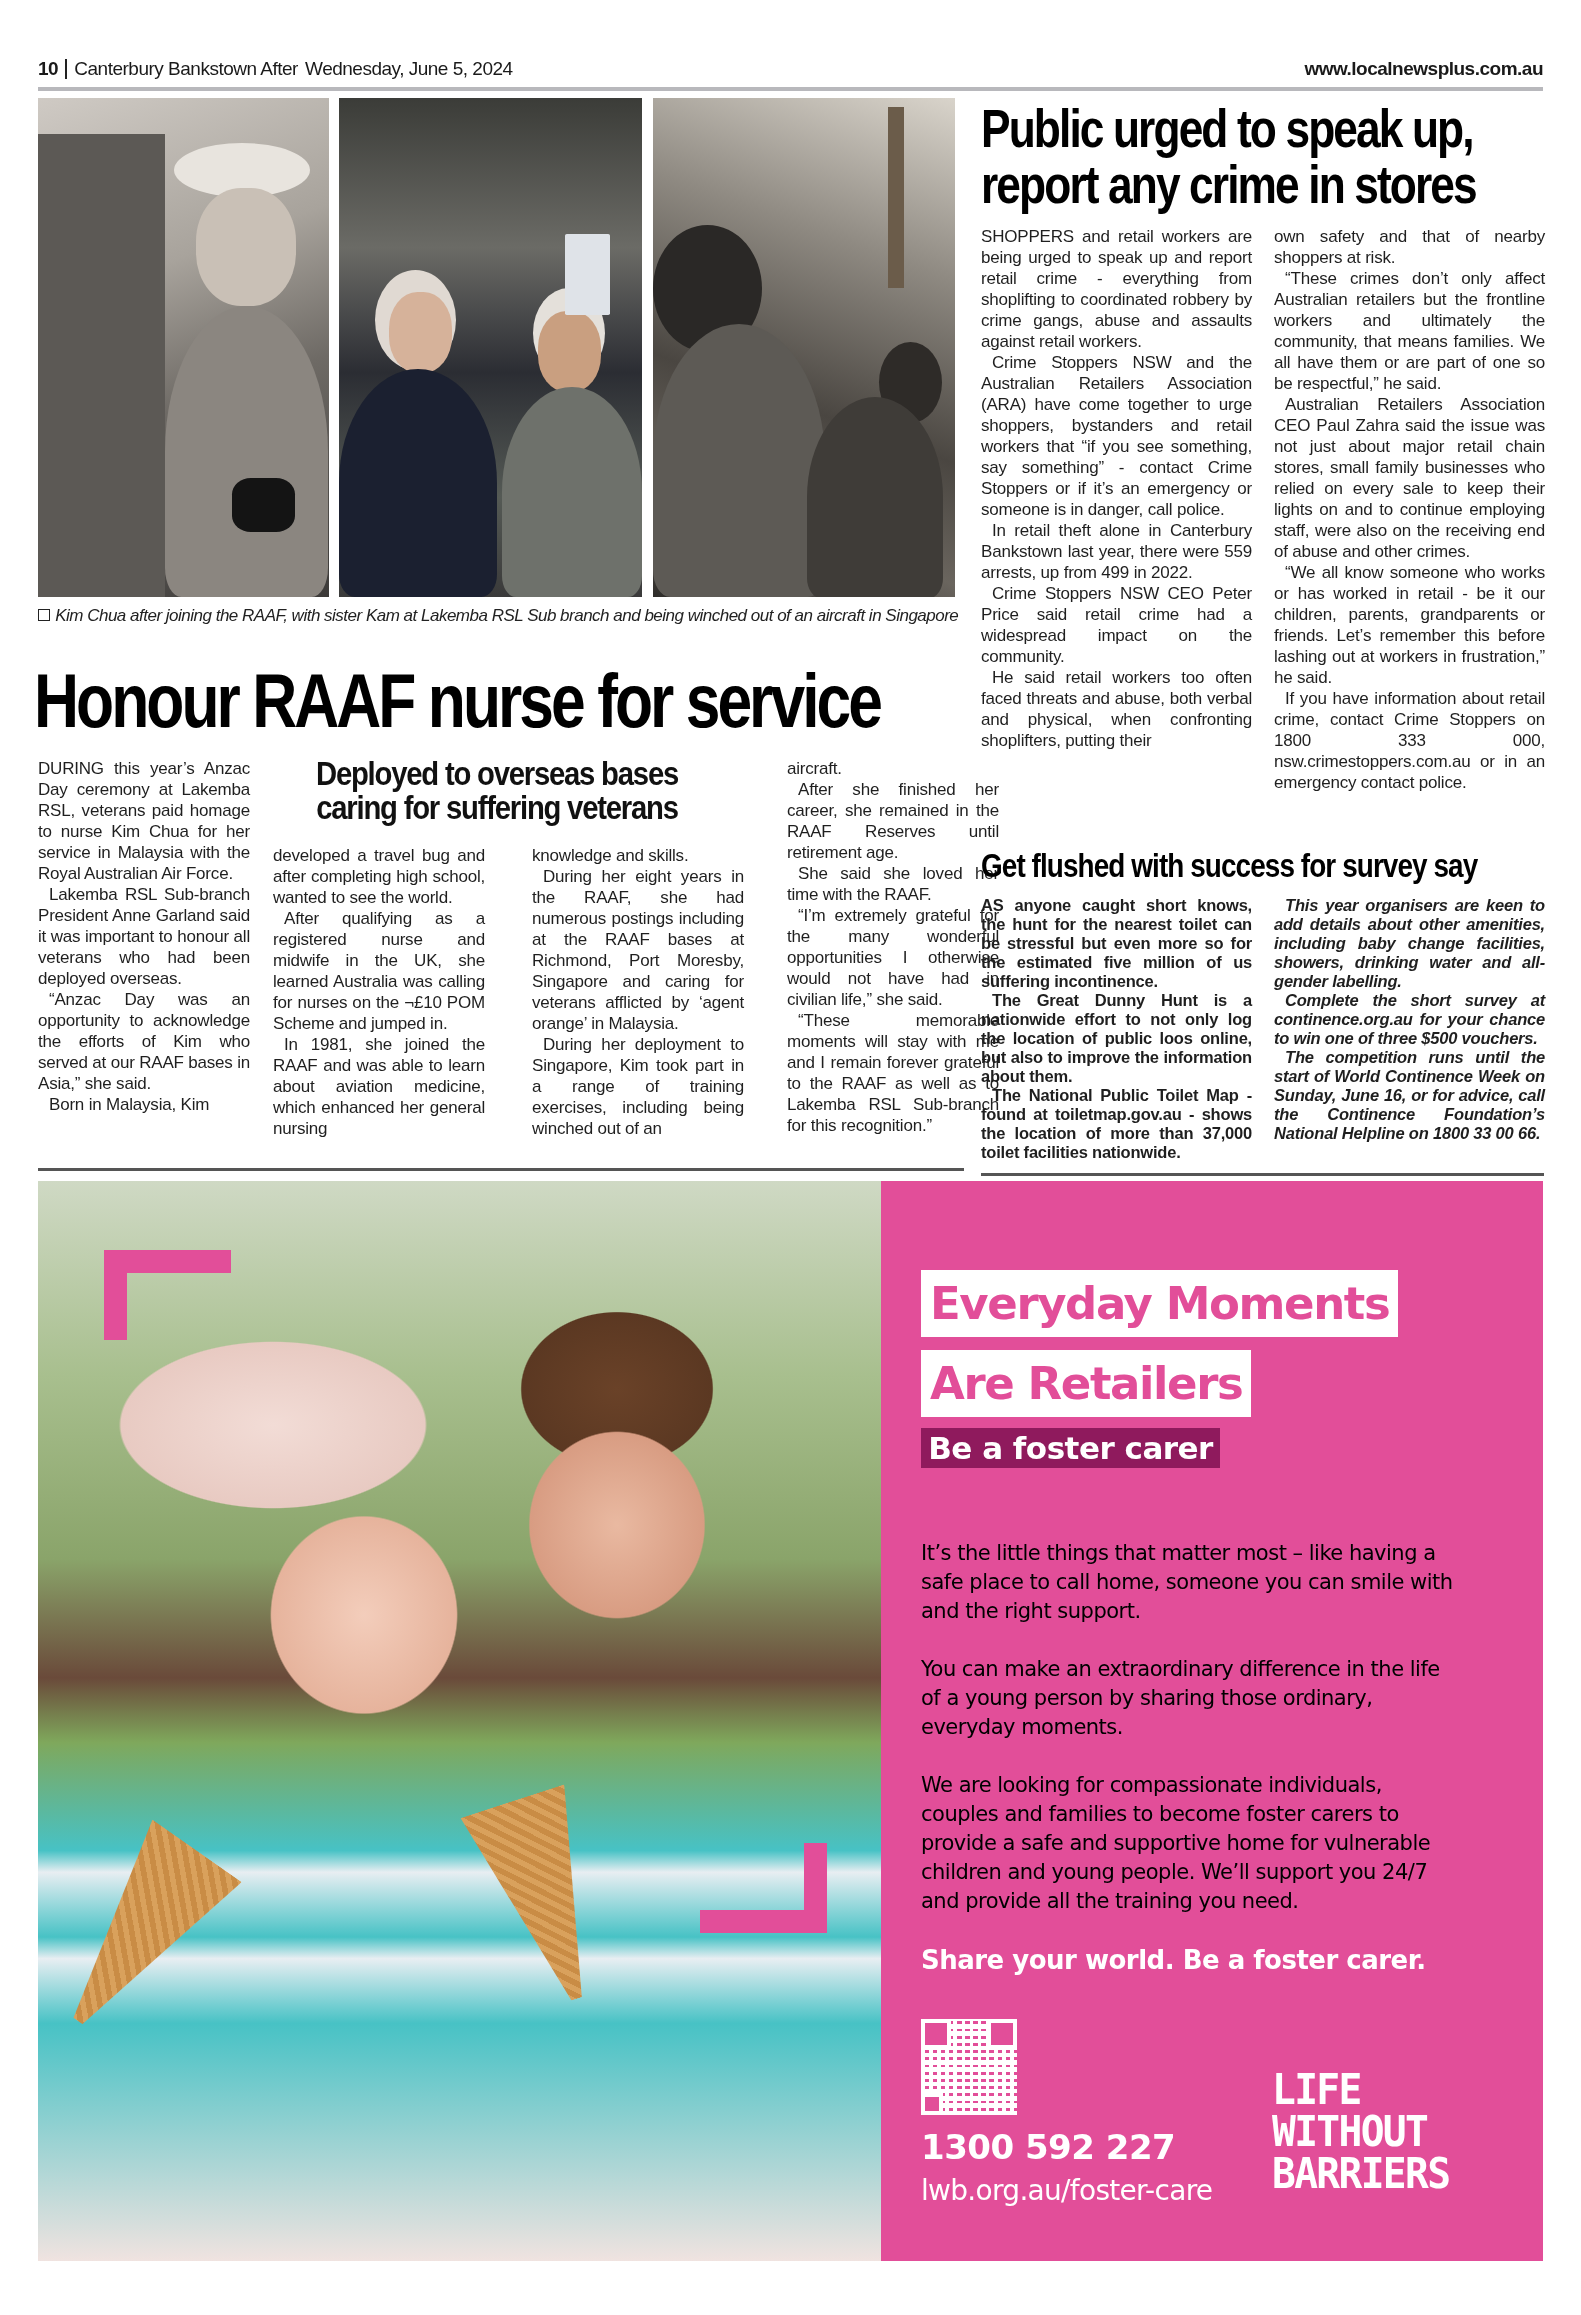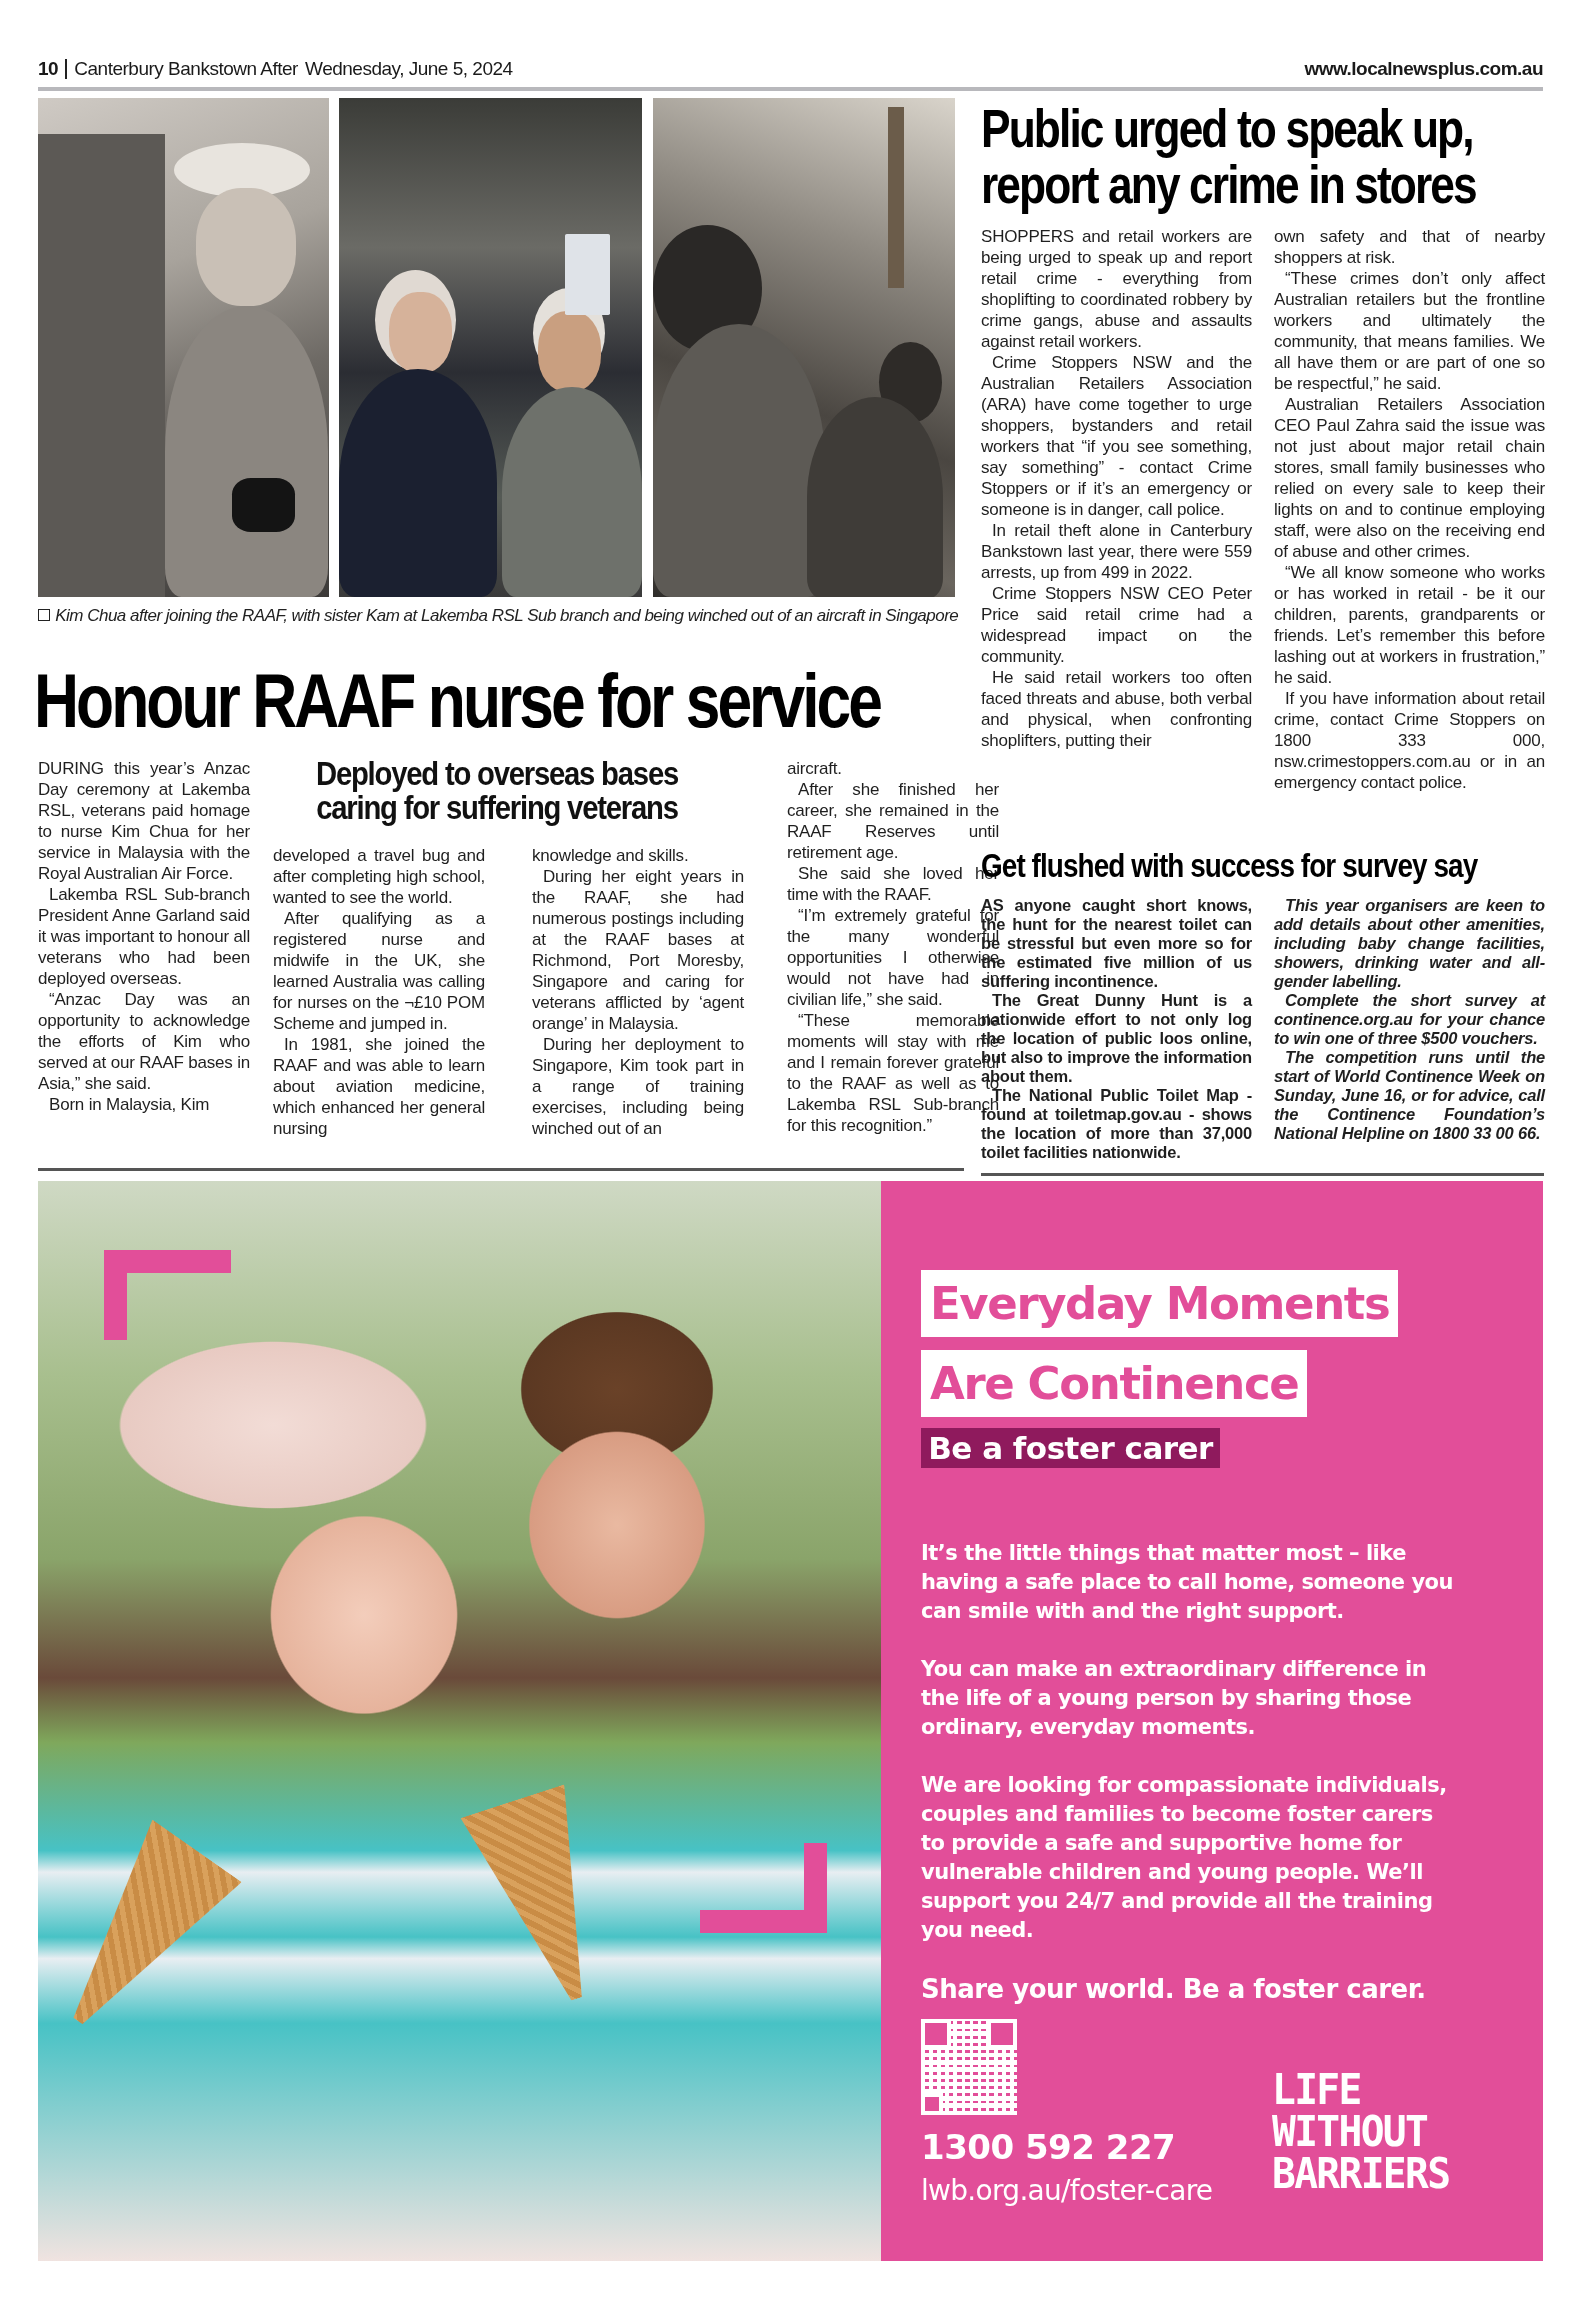--- a/index.html
+++ b/index.html
@@ -49,21 +49,21 @@
       radial-gradient(ellipse 217px 118px at 235px 244px, #f2dcd6 0%, #e8cac2 70%, transparent 71%),
       linear-gradient(180deg, #cfd9c4 0%, #a8bf8e 18%, #8aa46a 35%, #6a4a3a 46%, #7fa85c 52%, #47c2c5 62%, #e8eef2 64%, #47c2c5 70%, #e8eef2 72%, #47c2c5 78%, #f0e3e0 100%); }
   .ad-photo .cone { position: absolute; width: 109px; height: 208px; clip-path: polygon(0 0, 100% 0, 55% 100%, 45% 100%); background: repeating-linear-gradient(45deg,#d9a15c 0 5.4px,#c98c45 5.4px 11px); }
   .bracket { position: absolute; background: transparent; }
   .bracket.tl { left: 66px; top: 69px; width: 127px; height: 90px; border-top: 23.5px solid #e24e99; border-left: 23.5px solid #e24e99; }
   .bracket.br { left: 662px; top: 662px; width: 127px; height: 90px; border-bottom: 23.5px solid #e24e99; border-right: 23.5px solid #e24e99; }
 
   .ad-panel { position: absolute; left: 843px; top: 0; width: 662px; height: 1080px; background: #e24e99; padding: 89px 0 0 40px; color: #fff; font-family: "DejaVu Sans", sans-serif; }
   .ad-title { display: inline-block; background: #fff; color: #e24e99; font-weight: bold; font-size: 45px; line-height: 67px; padding: 0 9px; letter-spacing: -1.4px; margin-bottom: 12.7px; }
   .ad-sub { display: inline-block; background: #8f1a5d; color: #fff; font-weight: bold; font-size: 31px; line-height: 40px; padding: 0 7.2px; letter-spacing: -0.5px; margin-top: -1.8px; }
-  .ad-body { margin-top: 71px; width: 534px; font-size: 21px; line-height: 29px; letter-spacing: -0.5px; color: #ffffff; font-weight: bold; }
+  .ad-body { margin-top: 71px; width: 534px; font-size: 21px; line-height: 29px; letter-spacing: -0.5px; color: #000000; font-weight: normal; }
   .ad-body p { margin-bottom: 29px; }
   .ad-cta { margin-top: 14.5px; font-size: 26px; font-weight: bold; letter-spacing: -0.5px; }
   .qr { position: absolute; left: 40px; top: 838px; width: 96px; height: 96px; background:
       repeating-linear-gradient(90deg, #fff 0 3.6px, transparent 3.6px 8.1px),
       repeating-linear-gradient(0deg, #fff 0 4.5px, transparent 4.5px 7.2px), #e24e99; }
   .qr::before, .qr::after { content: ""; position: absolute; width: 22px; height: 22px; border: 4.5px solid #fff; background: #e24e99; }
   .qr::before { left: 0; top: 0; }
   .qr::after { right: 0; top: 0; }
   .qr .finder-bl { position: absolute; left: 0; bottom: 0; width: 22px; height: 22px; border: 4.5px solid #fff; background: #e24e99; }
   .phone { position: absolute; left: 40px; top: 946px; font-size: 34px; font-weight: bold; letter-spacing: -0.5px; }
@@ -185,21 +185,21 @@
 <div class="ad">
   <div class="ad-photo" aria-label="Two young children eating ice cream cones">
     <div class="cone" style="left:452px;top:615px;transform:rotate(-18deg);"></div>
     <div class="cone" style="left:45px;top:651px;transform:rotate(35deg);"></div>
     <div class="bracket tl"></div>
     <div class="bracket br"></div>
   </div>
 
   <div class="ad-panel">
     <div class="ad-title">Everyday Moments</div><br>
-    <div class="ad-title">Are Continence</div><br>
+    <div class="ad-title">Are Retailers</div><br>
     <div class="ad-sub">Be a foster carer</div>
 
     <div class="ad-body">
       <p>It’s the little things that matter most – like having a safe place to call home, someone you can smile with and the right support.</p>
       <p>You can make an extraordinary difference in the life of a young person by sharing those ordinary, everyday moments.</p>
       <p>We are looking for compassionate individuals, couples and families to become foster carers to provide a safe and supportive home for vulnerable children and young people. We’ll support you 24/7 and provide all the training you need.</p>
     </div>
     <div class="ad-cta">Share your world. Be a foster carer.</div>
 
     <div class="qr">

